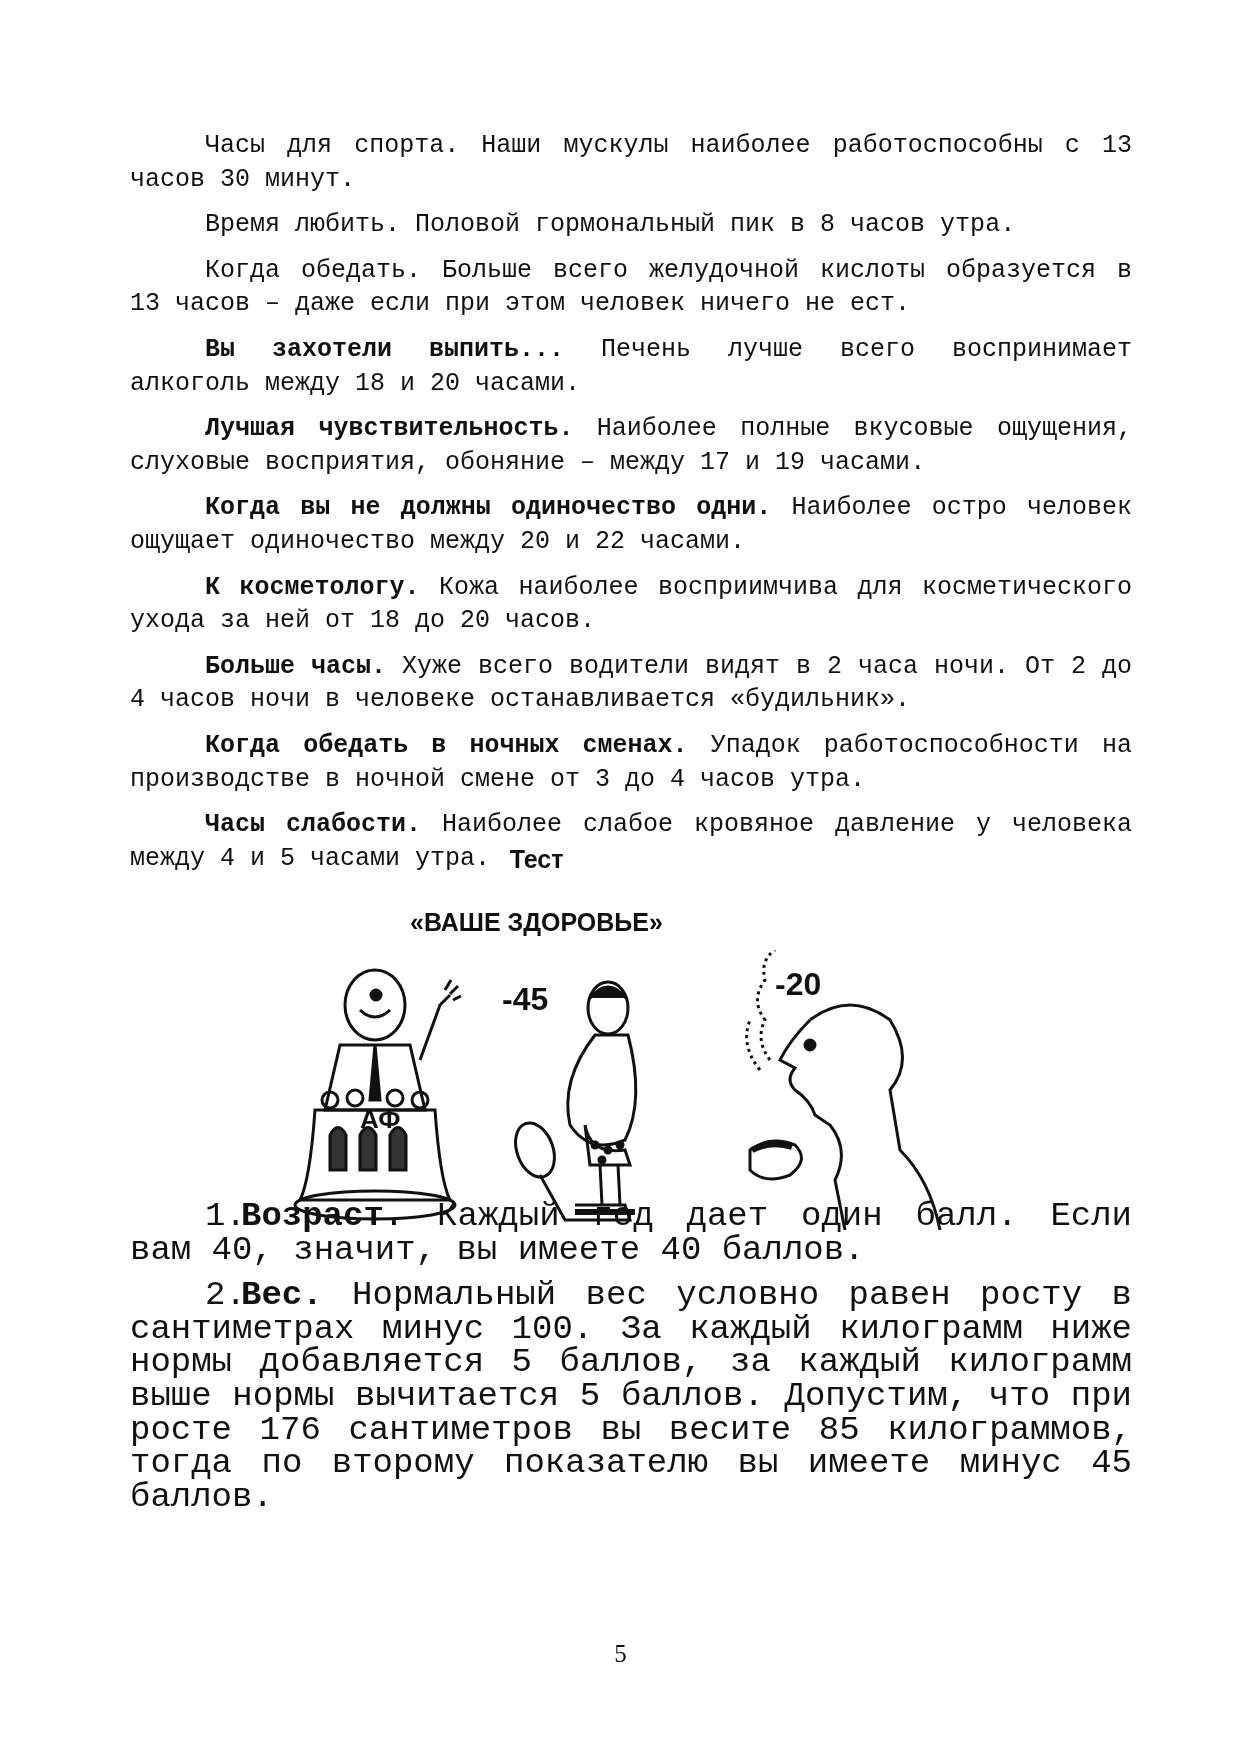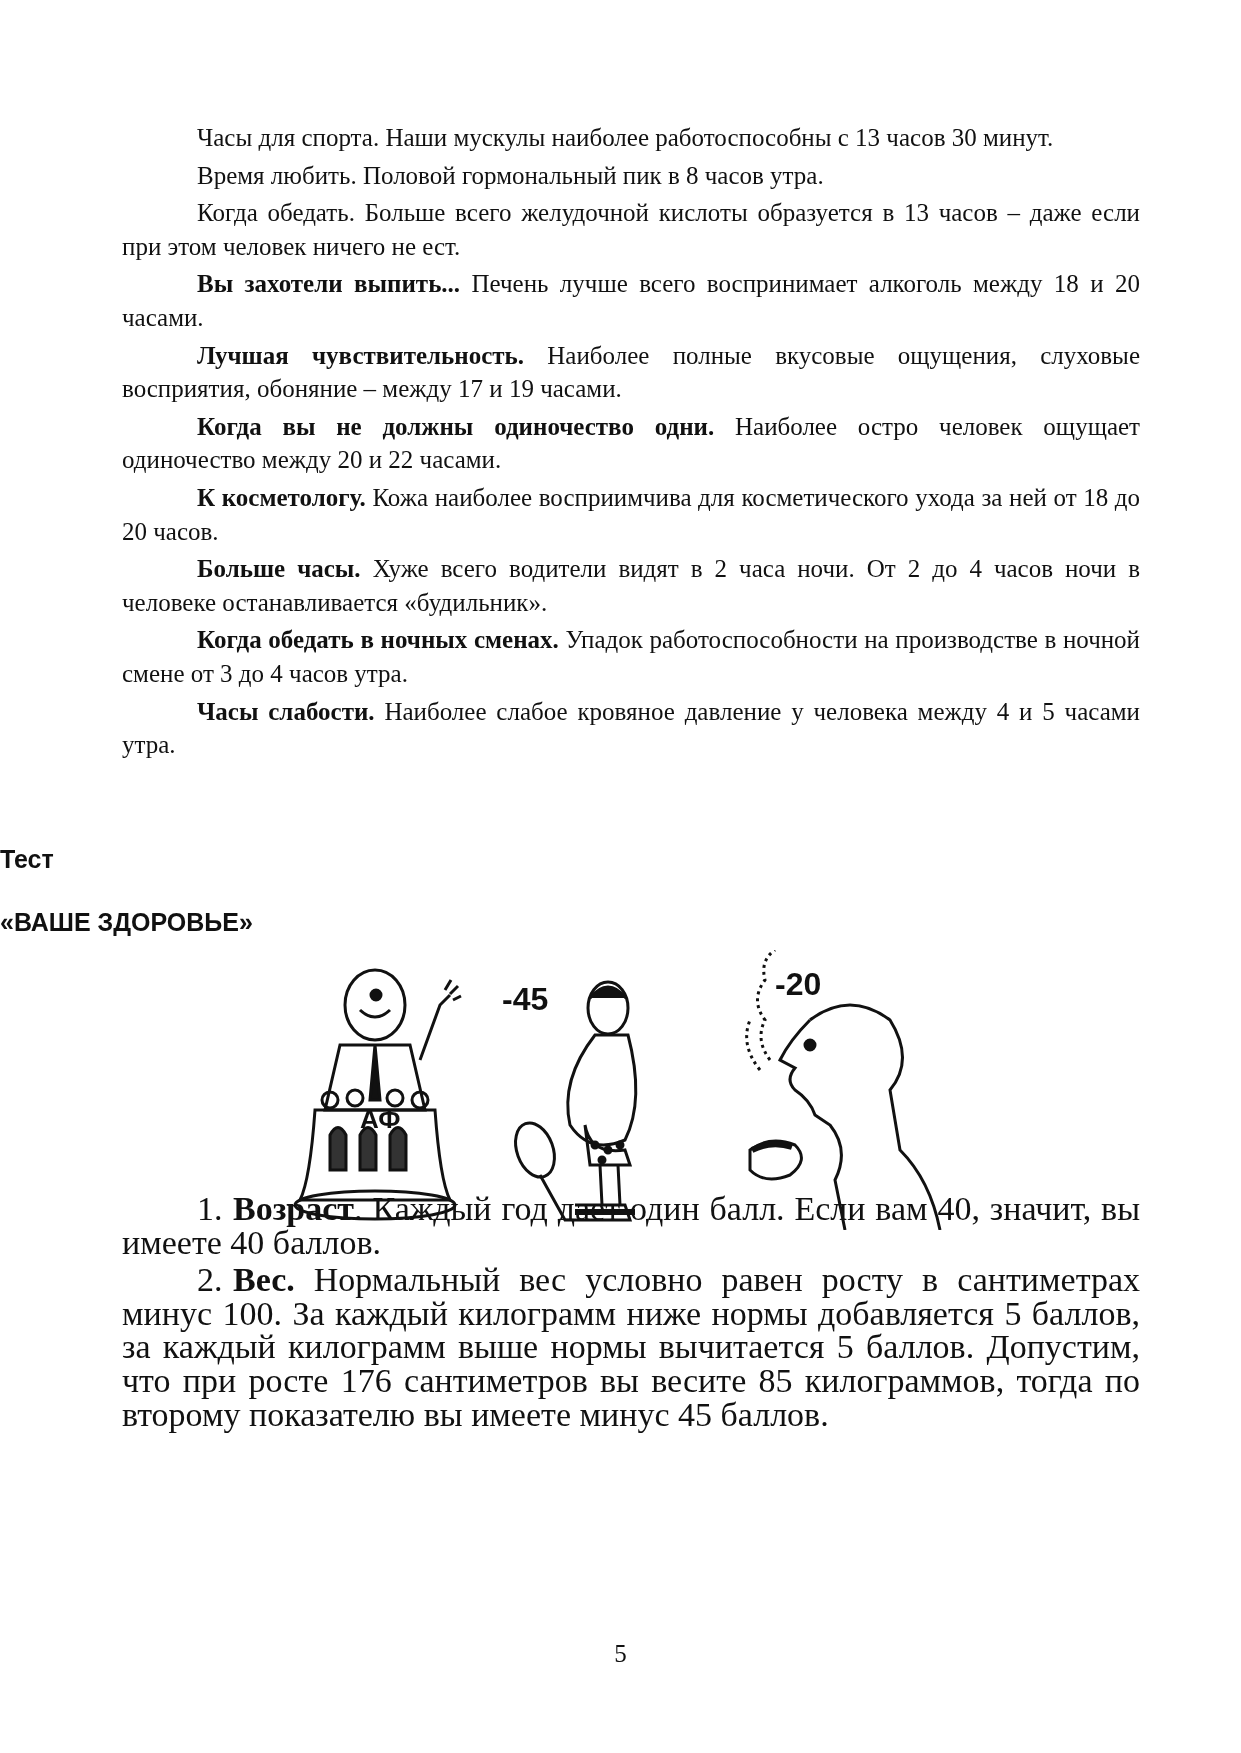--- a/index.html
+++ b/index.html
@@ -3,24 +3,24 @@
 <meta charset="utf-8">
 <style>
   html, body { margin: 0; padding: 0; background: #ffffff; }
   body { width: 1241px; height: 1753px; position: relative; overflow: hidden; color: #111; }
   .page { position: absolute; left: 0; top: 0; width: 1241px; height: 1753px; background: #fff; }
   .text-block {
     position: absolute; left: 118px; width: 1026px; top: 117px;
     font-family: "Liberation Serif", serif; font-size: 25px; line-height: 33.6px;
     text-align: justify; text-align-last: left;
   }
-  .para { margin: 4px; text-indent: 75px; }
+  .para { margin: 12px; text-indent: 75px; font-family: Liberation Mono, monospace; }
   .para b { font-weight: bold; }
   .heading {
-    position: absolute; left: 0; width: 1073px; text-align: left;
+    position: absolute; left: 0; width: 1073px; text-align: center;
     font-family: "Liberation Sans", sans-serif; font-weight: bold; font-size: 25px; line-height: 35px;
   }
   .illus { position: absolute; left: 290px; top: 950px; width: 690px; height: 280px; }
   .test-block {
     position: absolute; left: 118px; width: 1026px; top: 1188px;
     font-family: "Liberation Serif", serif; font-size: 34px; line-height: 33.6px;
     text-align: justify; text-align-last: left;
   }
   .page-number {
     position: absolute; left: 0; width: 1241px; top: 1640px; text-align: center;

